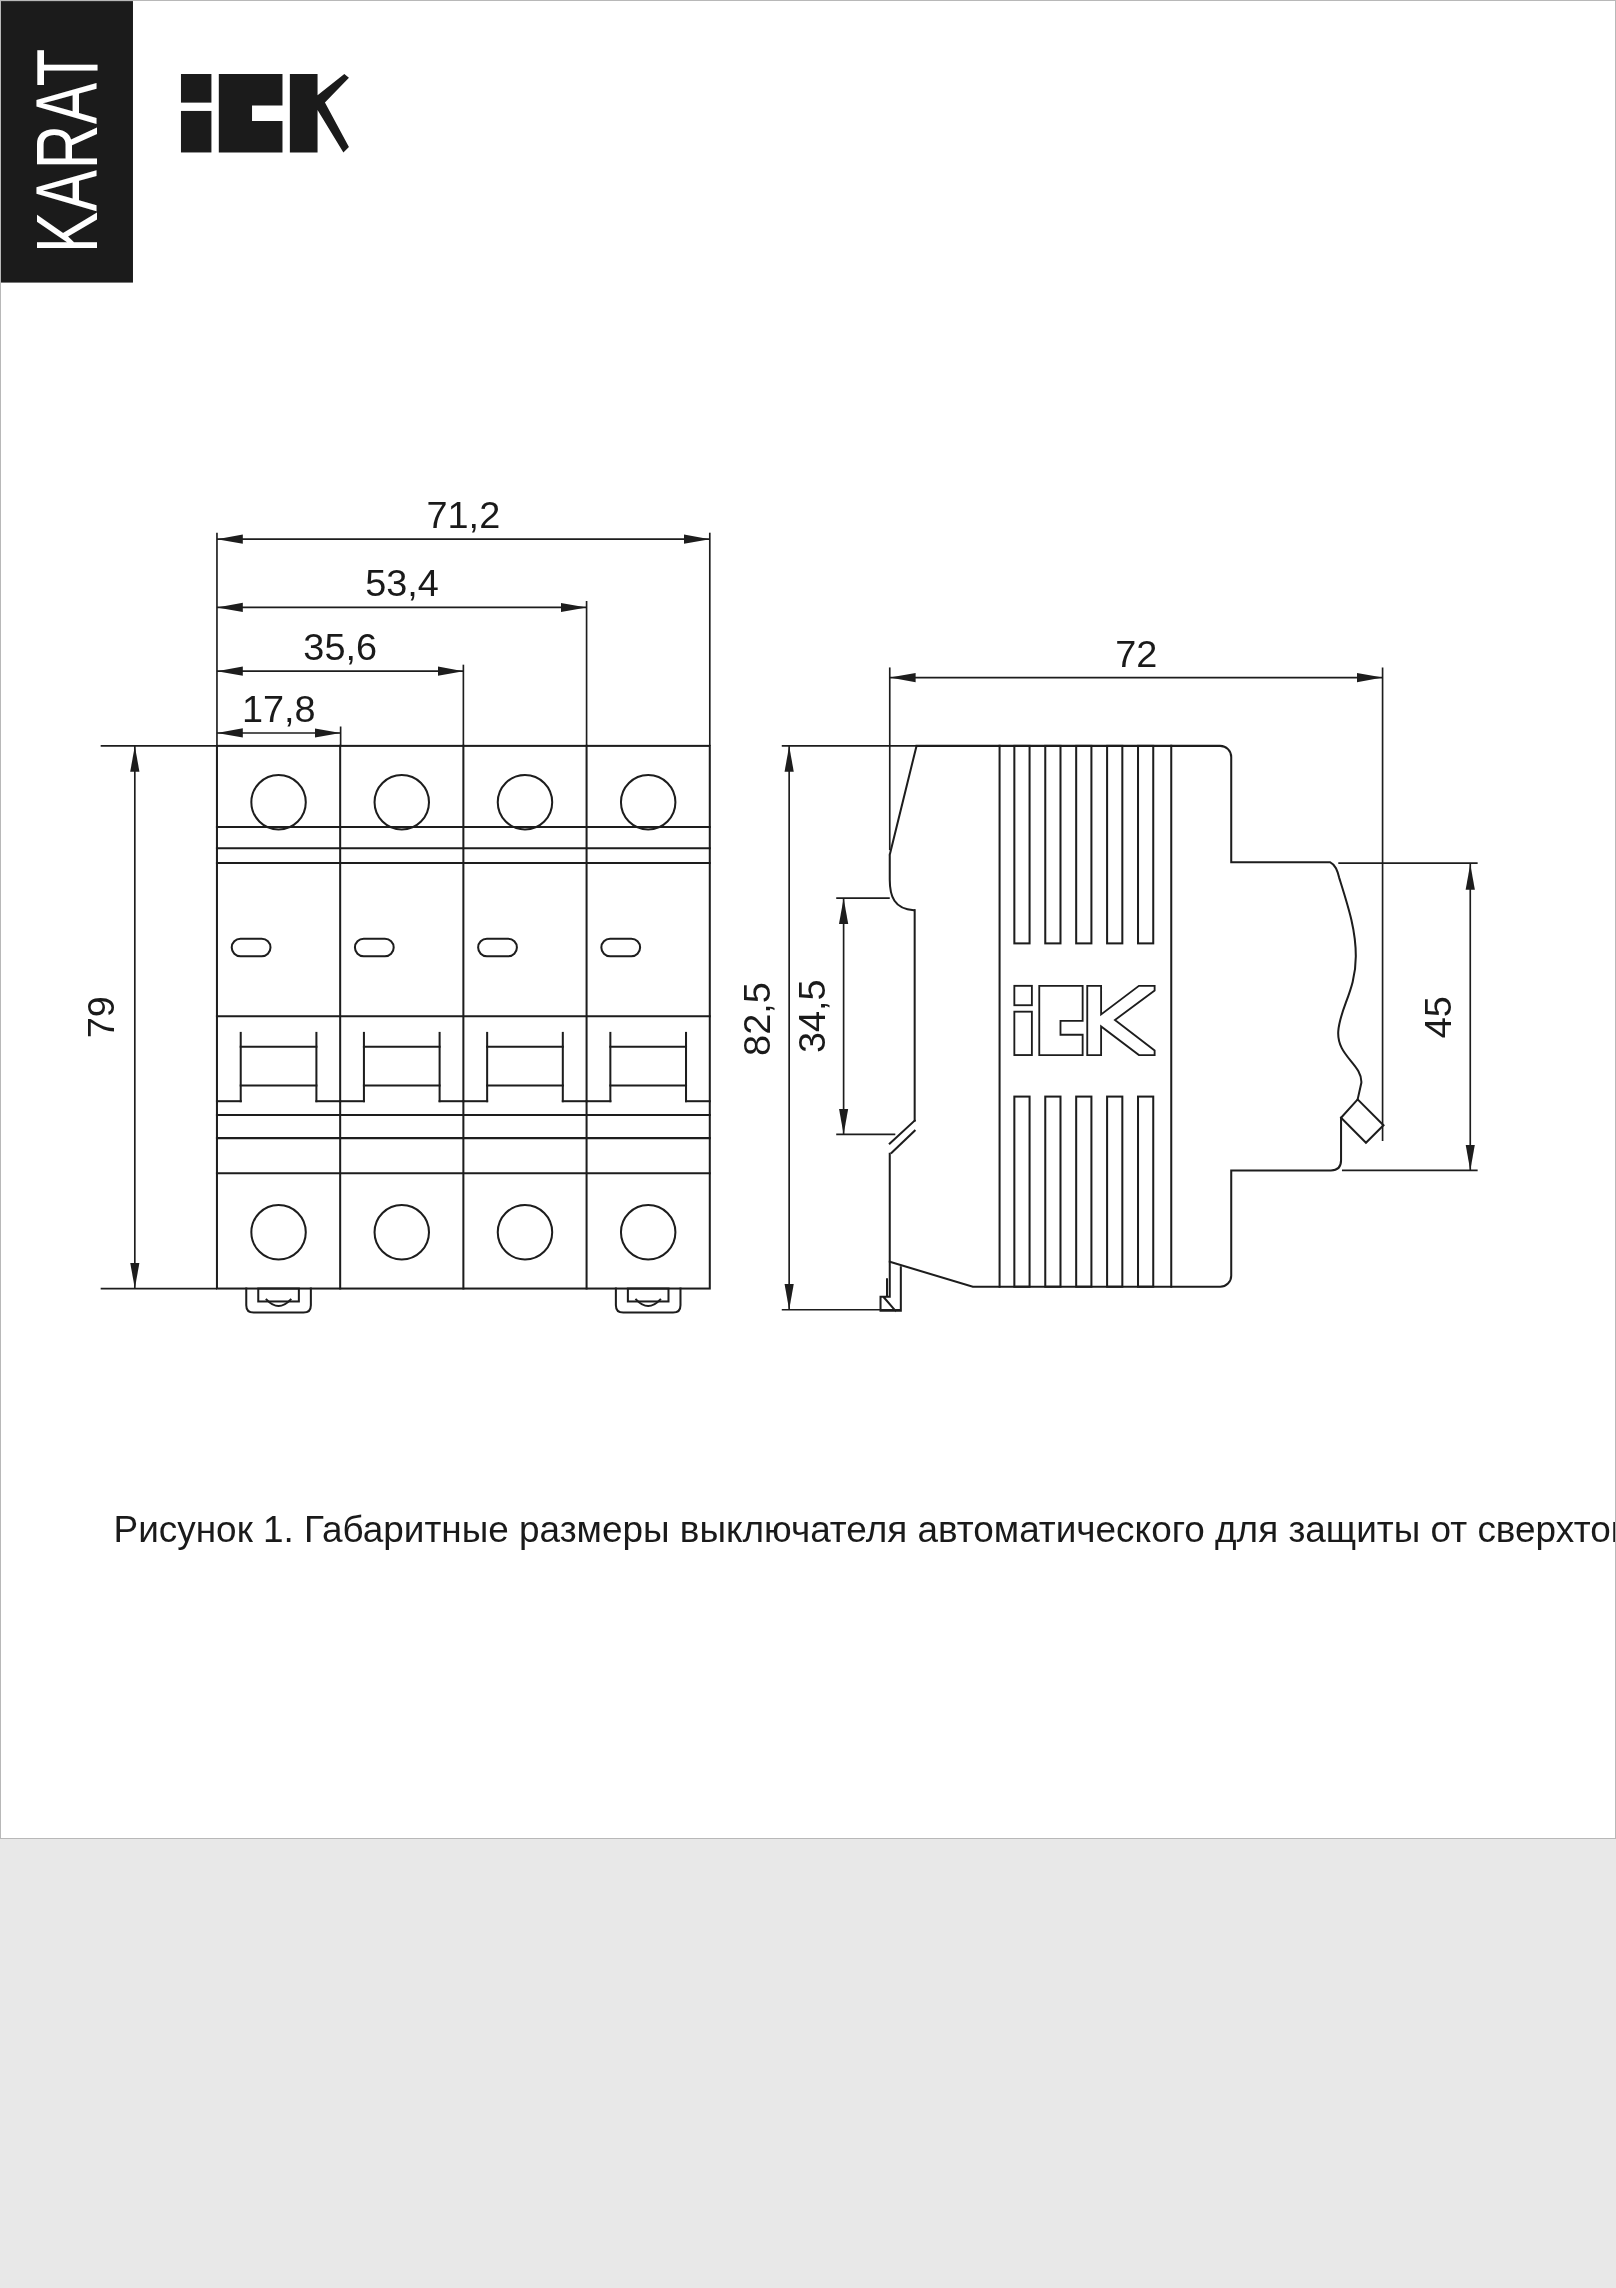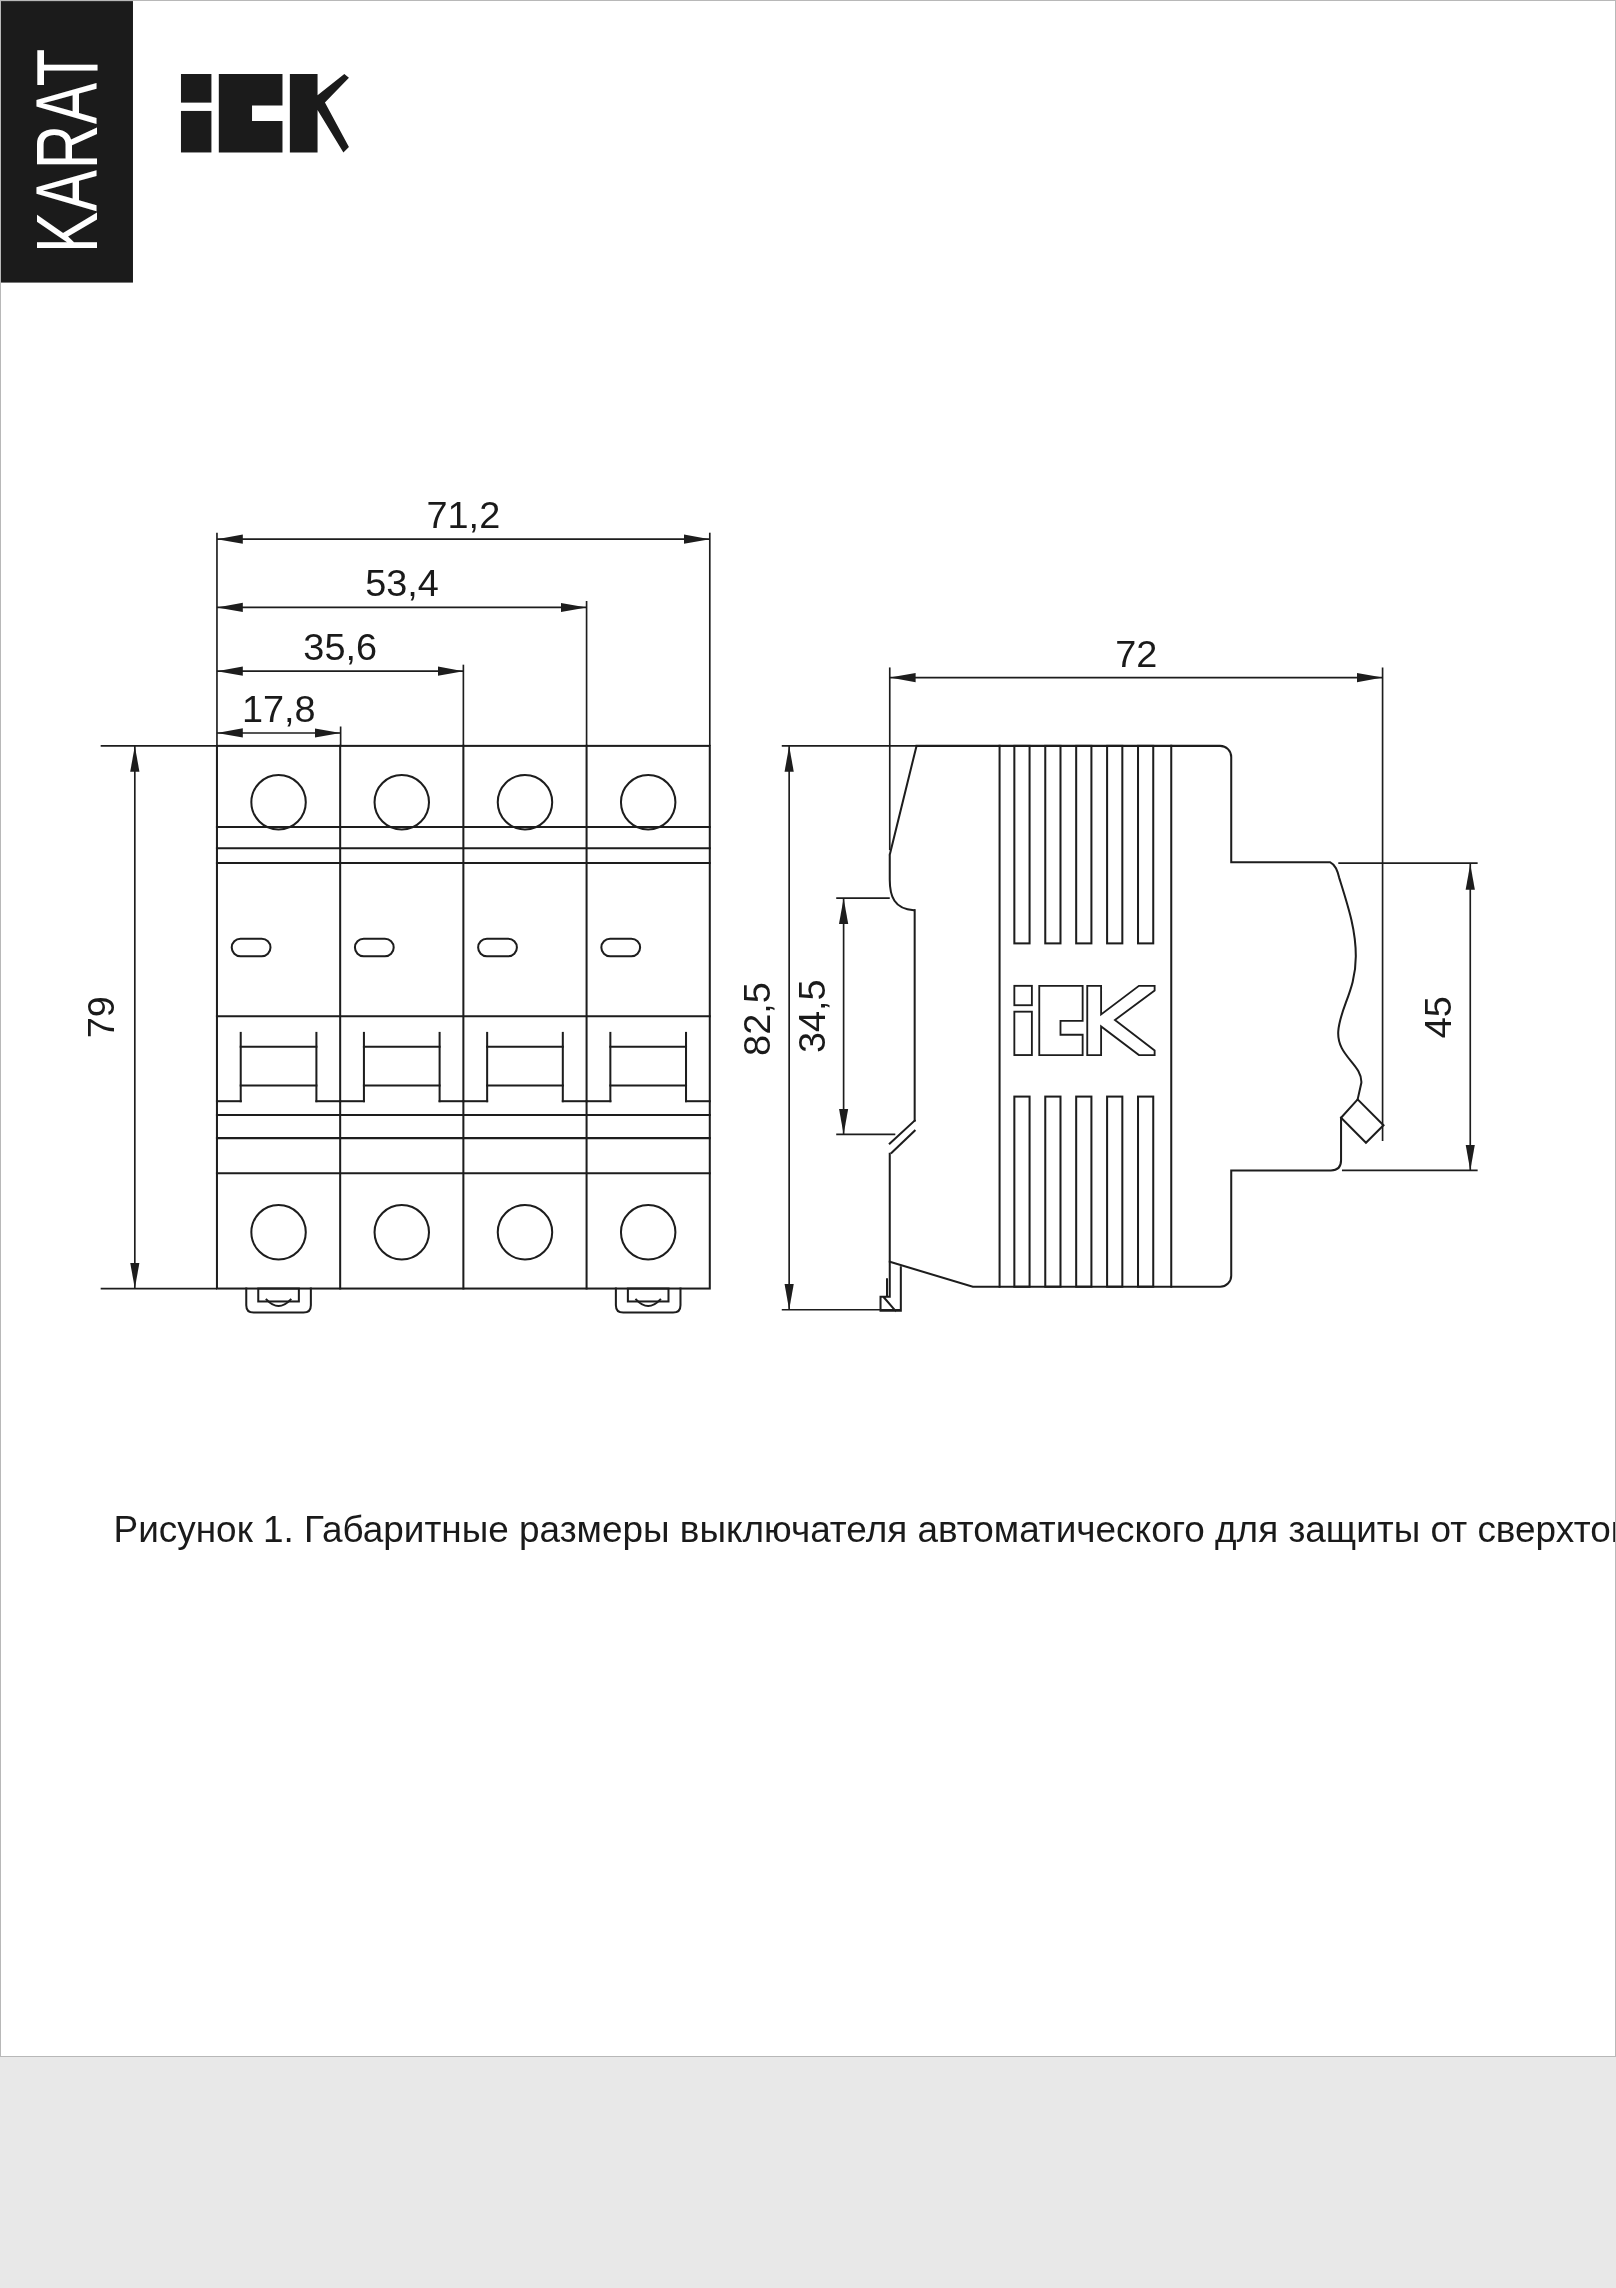--- a/index.html
+++ b/index.html
@@ -1,18 +1,18 @@
 <!DOCTYPE html>
 <html style="font-size:14.8px"><head>
 <meta charset="utf-8">
 <style>
   html,body{margin:0;padding:0;background:#e8e8e8;}
   .page{
     position:relative;
-    width:1616px;height:2057px;
+    width:1616px;height:1839px;
     background:#ffffff;
     border:0.9px solid #b8b8b8;
     box-sizing:border-box;
     font-family:"Liberation Sans", sans-serif;
     overflow:hidden;
   }
   svg{display:block;}
   .dim-text{
     font-family:"Liberation Sans", sans-serif;
     font-size:41px;

